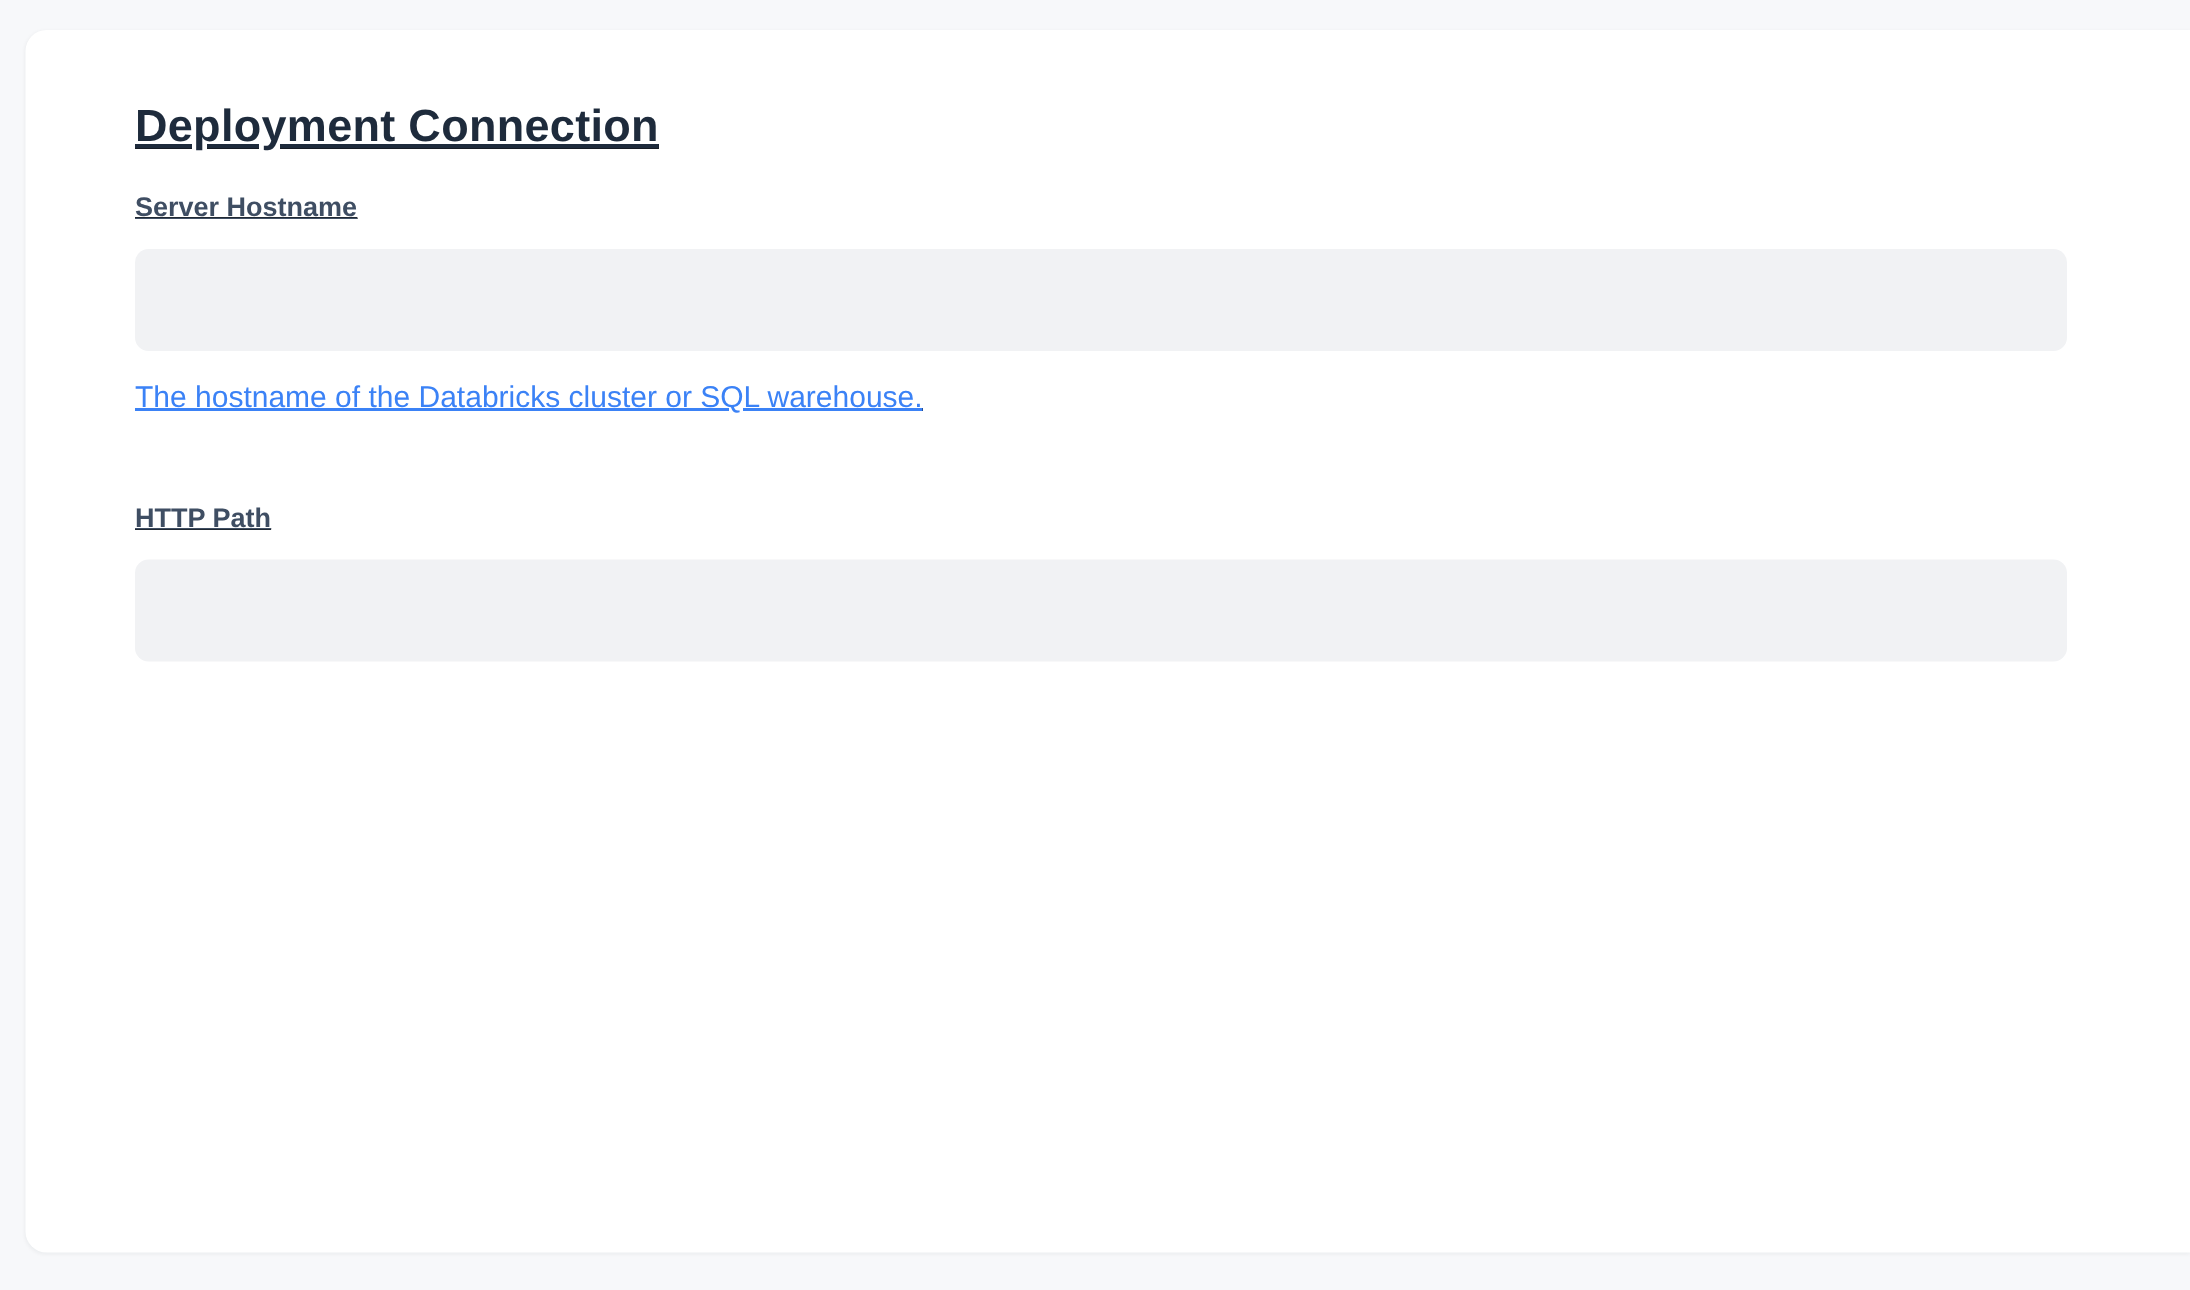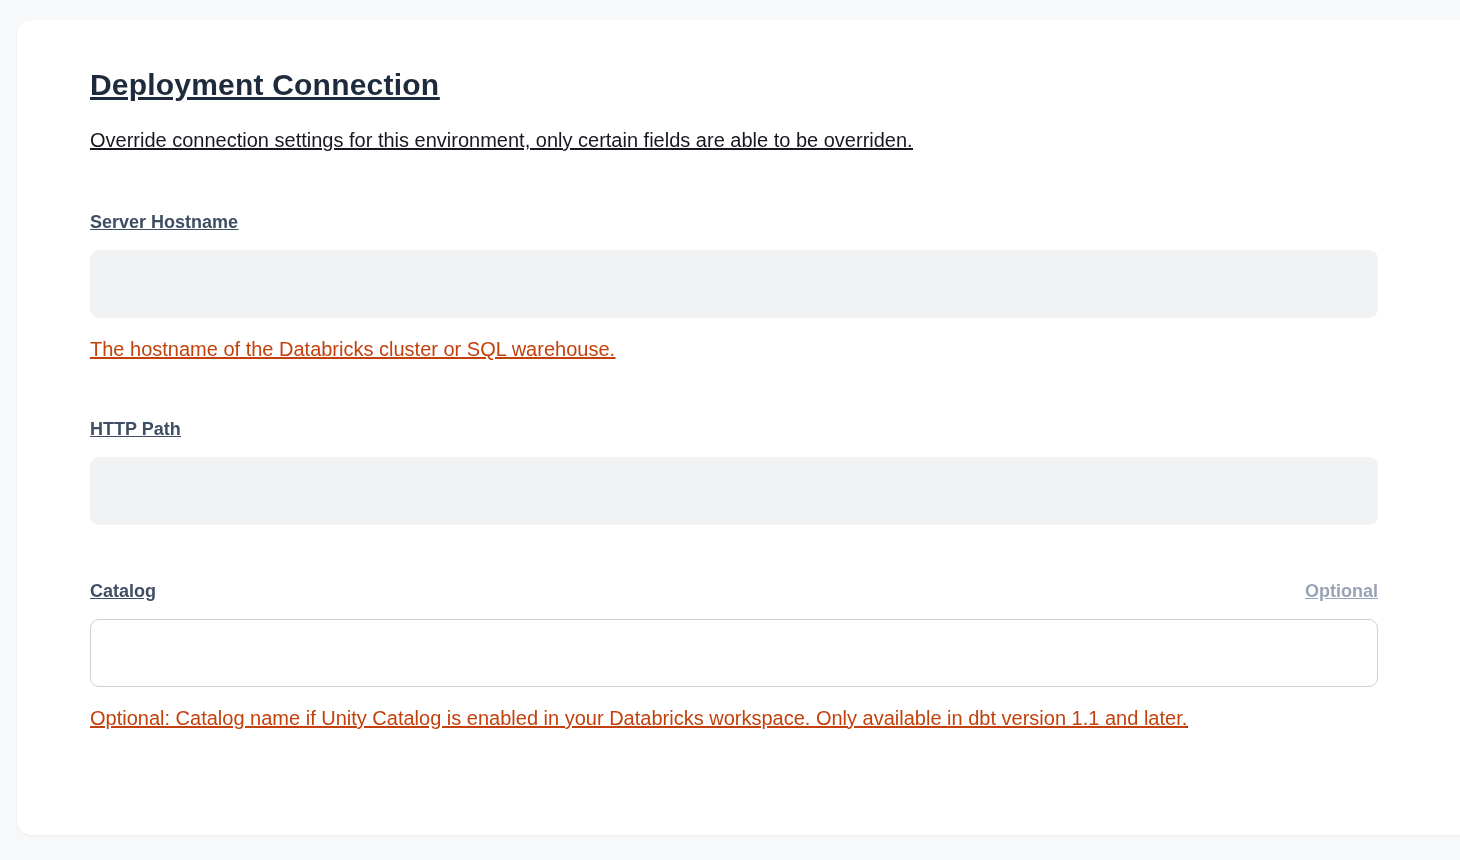--- a/index.html
+++ b/index.html
@@ -71,51 +71,42 @@
     border: none;
   }
   .text-input.is-enabled {
     background: #ffffff;
     border: 1px solid #ccd1da;
   }
   .helper {
     margin: 18px 0 0 0;
     font-size: 20px;
     line-height: 27px;
-    color: #c2410c;
+    color: #3b82f6;
   }
 </style>
 </head>
 <body>
 
 <main class="card">
   <div class="content">
 
     <h1 class="title">Deployment Connection</h1>
 
-    <p class="subtitle">Override connection settings for this environment, only certain fields are able to be overriden.</p>
 
     <section class="field-group">
       <div class="label-row">
         <span class="field-label">Server Hostname</span>
       </div>
       <input type="text" class="text-input is-disabled" disabled="" value="" style="">
       <p class="helper">The hostname of the Databricks cluster or SQL warehouse.</p>
     </section>
 
     <section class="field-group">
       <div class="label-row">
         <span class="field-label">HTTP Path</span>
       </div>
       <input type="text" class="text-input is-disabled" disabled="" value="" style="">
     </section>
 
-    <section class="field-group">
-      <div class="label-row">
-        <span class="field-label">Catalog</span>
-        <span class="optional-badge">Optional</span>
-      </div>
-      <input type="text" class="text-input is-enabled" value="" style="">
-      <p class="helper">Optional: Catalog name if Unity Catalog is enabled in your Databricks workspace. Only available in dbt version 1.1 and later.</p>
-    </section>
 
   </div>
 </main>
 
 </body></html>

